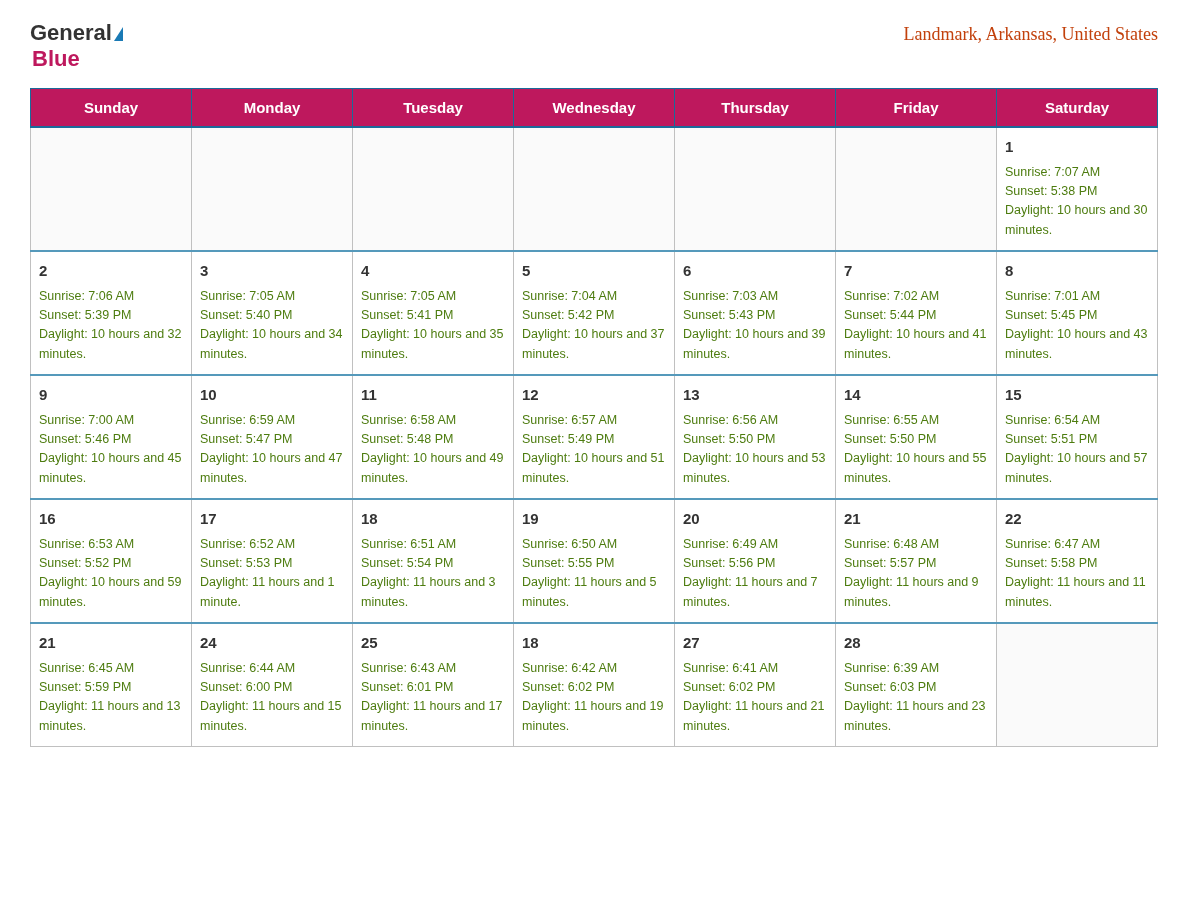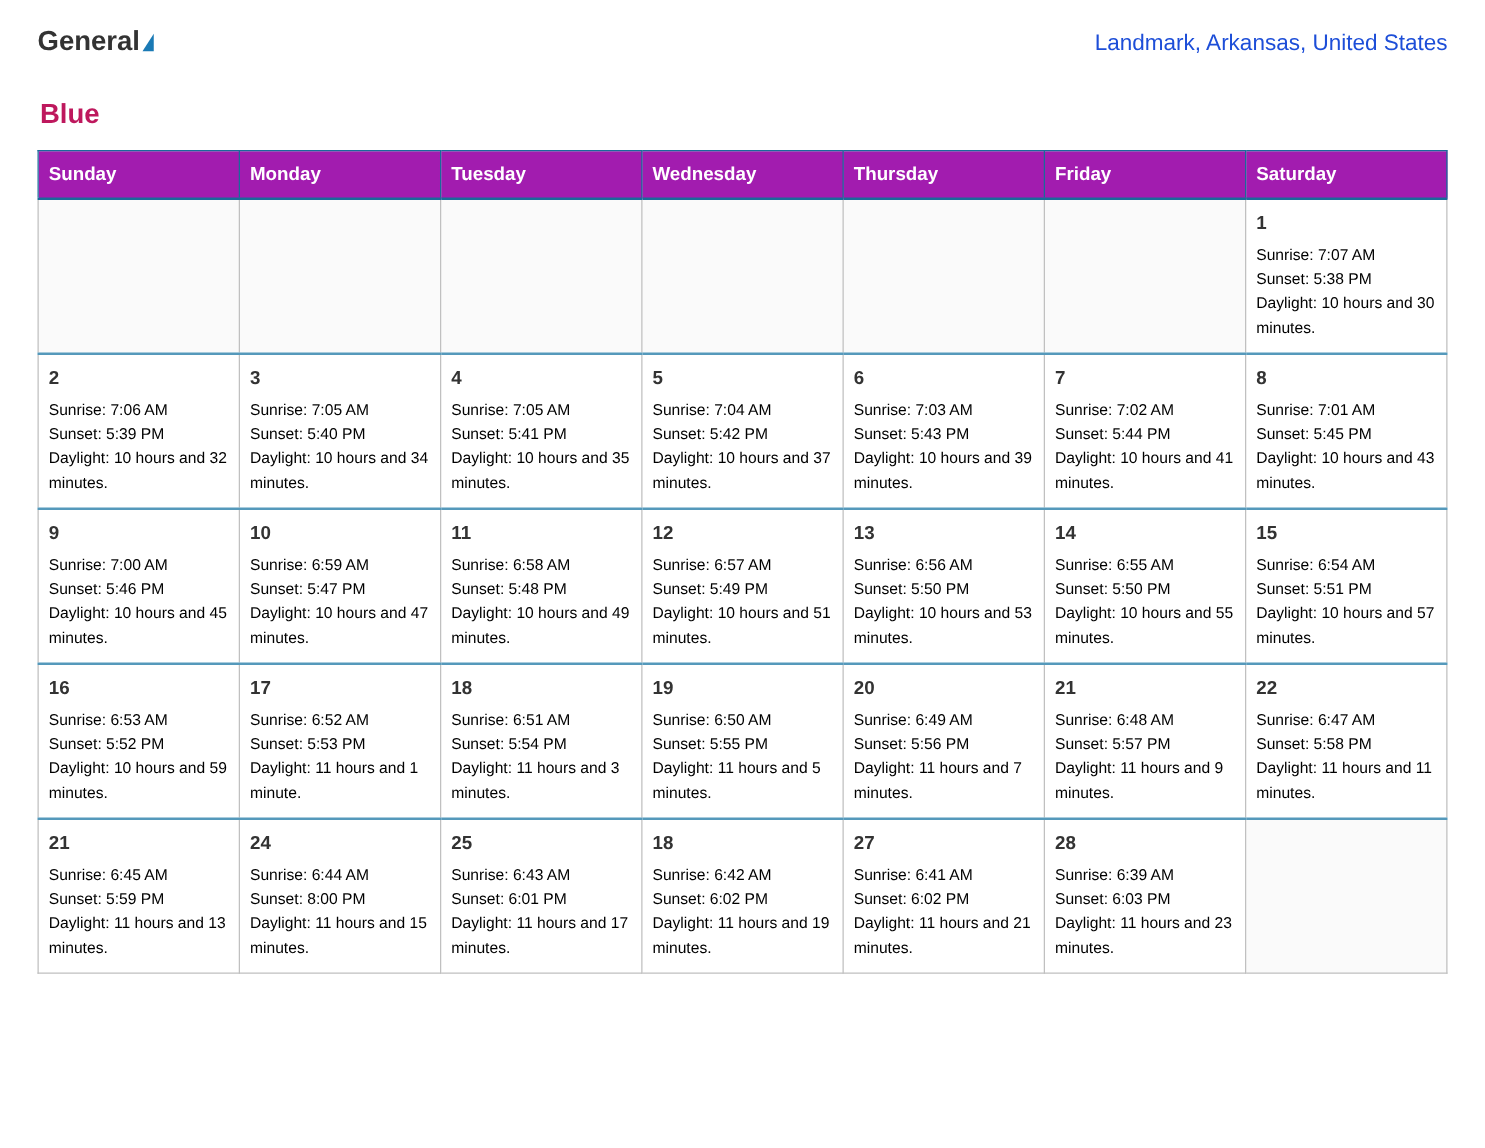--- a/index.html
+++ b/index.html
@@ -12,51 +12,51 @@
     .header {
       display: flex;
       justify-content: space-between;
       align-items: flex-start;
       margin-bottom: 16px;
     }
     .logo {
       display: flex;
       flex-direction: column;
       align-items: flex-start;
-      gap: 32px;
     }
     .logo-line {
       display: flex;
       align-items: center;
     }
     .title-area {
       text-align: right;
     }
     .month-title {
       font-size: 42px;
       font-weight: bold;
       color: #222;
     }
     .location {
       font-size: 18px;
-      color: #1d4ed8;
+      color: #c2410c;
       margin-top: 4px;
+      font-family: Liberation Serif, serif;
     }
     .calendar {
       width: 100%;
       border-collapse: collapse;
       border: 1px solid #b0b0b0;
     }
     .calendar th {
-      background-color: #a21caf;
+      background-color: #be185d;
       color: #fff;
       font-size: 15px;
       font-weight: bold;
       padding: 10px 8px;
-      text-align: left;
+      text-align: center;
       border: 1px solid #1a6a9a;
     }
     .calendar td {
       vertical-align: top;
       padding: 8px 8px 10px 8px;
       border: 1px solid #c0c0c0;
       width: calc(100% / 7);
       min-height: 90px;
       font-size: 13px;
       line-height: 1.5;
@@ -68,21 +68,21 @@
       border-top: 2px solid #5599bb;
     }
     .day-number {
       font-size: 15px;
       font-weight: bold;
       display: block;
       margin-bottom: 4px;
     }
     .day-info {
       font-size: 12.5px;
-      color: #000000;
+      color: #4d7c0f;
       line-height: 1.55;
     }
     .empty-cell {
       background: #fafafa;
     }
   </style>
 </head>
 <body>
 
 <div class="header">
@@ -262,21 +262,21 @@
       <tr>
         <td>
           <span class="day-number">21</span>
           <div class="day-info" style="white-space: pre-line;">Sunrise: 6:45 AM
 Sunset: 5:59 PM
 Daylight: 11 hours and 13 minutes.</div>
         </td>
         <td>
           <span class="day-number">24</span>
           <div class="day-info" style="white-space: pre-line;">Sunrise: 6:44 AM
-Sunset: 8:00 PM
+Sunset: 6:00 PM
 Daylight: 11 hours and 15 minutes.</div>
         </td>
         <td>
           <span class="day-number">25</span>
           <div class="day-info" style="white-space: pre-line;">Sunrise: 6:43 AM
 Sunset: 6:01 PM
 Daylight: 11 hours and 17 minutes.</div>
         </td>
         <td>
           <span class="day-number">18</span>

